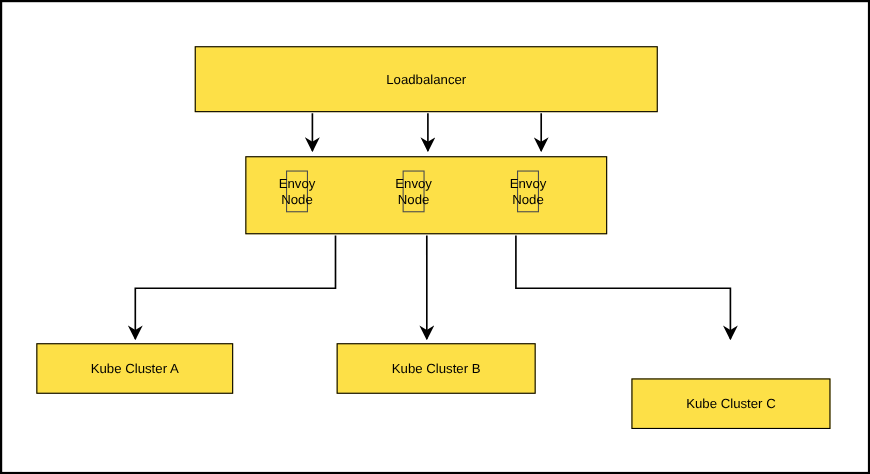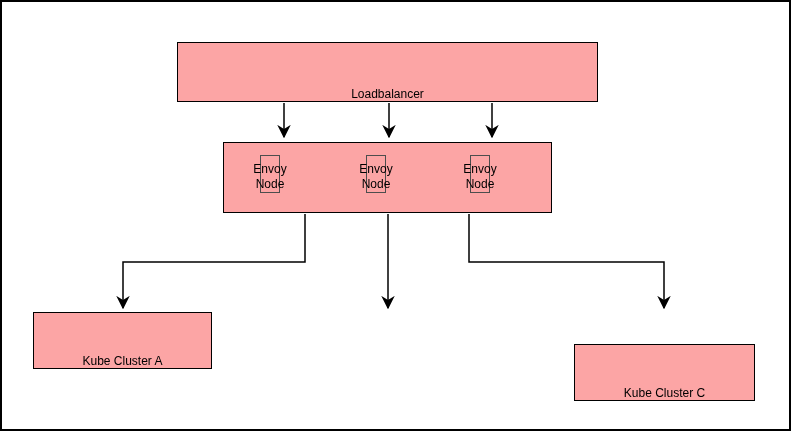--- a/index.html
+++ b/index.html
@@ -21,41 +21,41 @@
     position: absolute;
     left: 0;
     top: 0;
     width: 791px;
     height: 431px;
     pointer-events: none;
   }
   .node {
     position: absolute;
     box-sizing: border-box;
-    background: #fca5a5;
+    background: #fde047;
     border: 1px solid #000000;
     display: flex;
-    align-items: flex-end;
+    align-items: center;
     justify-content: center;
     text-align: center;
     color: #000000;
     font-size: 12px;
     line-height: 1.2;
   }
   .node-loadbalancer { left: 175px; top: 40px;  width: 421px; height: 60px; }
   .node-envoy-group  { left: 221px; top: 140px; width: 329px; height: 71px; }
   .node-envoy {
     top: 153px; width: 20px; height: 38px;
     border-color: #4d4d4d;
     padding: 1px;
   }
   .node-envoy-1 { left: 258px; }
   .node-envoy-2 { left: 364px; }
   .node-envoy-3 { left: 468px; }
-  .node-cluster { top: 310px; height: 57px; }
+  .node-cluster { top: 310px; height: 46px; }
   .node-cluster-a { left: 31px;  width: 179px; }
   .node-cluster-b { left: 304px; width: 181px; }
   .node-cluster-c { left: 572px; width: 181px; margin-top: 32px; }
 </style>
 </head>
 <body>
 
 <div class="stage">
 
   <svg class="connector-layer" width="791" height="431" viewBox="0 0 791 431" xmlns="http://www.w3.org/2000/svg">
@@ -84,17 +84,20 @@
   <div class="node node-envoy node-envoy-2">
     <span>Envoy Node</span>
   </div>
   <div class="node node-envoy node-envoy-3">
     <span>Envoy Node</span>
   </div>
 
   <div class="node node-cluster node-cluster-a">
     <span>Kube Cluster A</span>
   </div>
+  <div class="node node-cluster node-cluster-b">
+    <span>Kube Cluster B</span>
+  </div>
   <div class="node node-cluster node-cluster-c">
     <span>Kube Cluster C</span>
   </div>
 
 </div>
 
 </body></html>

